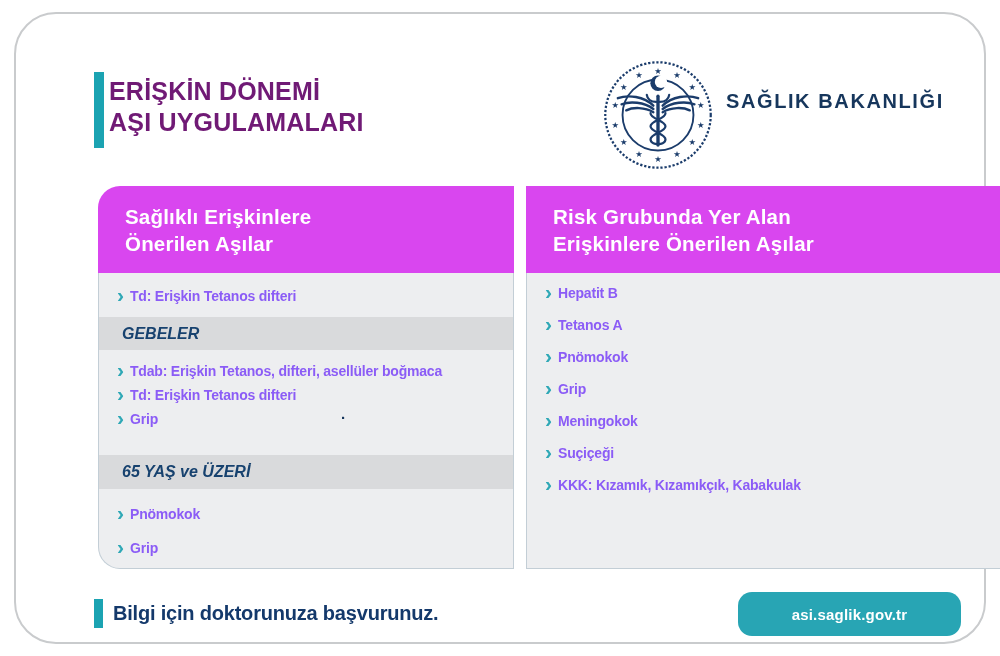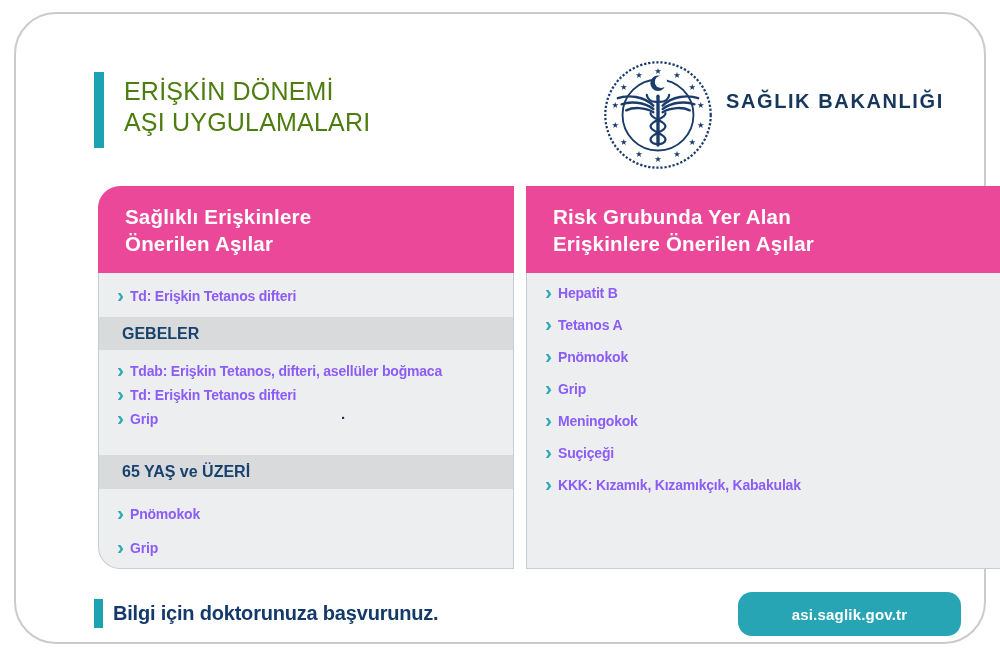--- a/index.html
+++ b/index.html
@@ -9,33 +9,33 @@
   }
   .card{
     position:absolute;left:14px;top:12px;width:968px;height:628px;
     border:2px solid #c9cbcd;border-radius:42px;background:#ffffff;
   }
   
   .title-bar{
     position:absolute;left:78px;top:58px;width:10px;height:76px;background:#1ba3b2;
   }
   .title{
-    position:absolute;left:108px;top:62px;
-    font-size:25px;font-weight:normal;line-height:31px;color:#4d7c0f;letter-spacing:0.2px;
+    position:absolute;left:93px;top:62px;
+    font-size:25px;font-weight:bold;line-height:31px;color:#701a75;letter-spacing:0.2px;
   }
   .ministry-text{position:absolute;left:710px;top:73px;white-space:nowrap;}
   .ministry-l1{font-size:19px;color:#3a6da5;letter-spacing:0.8px;}
   .ministry-l2{font-size:20px;font-weight:bold;color:#16365c;letter-spacing:1.6px;margin-top:3px;}
   .logo{position:absolute;left:586px;top:45px;width:112px;height:112px;}
   
   .col{position:absolute;top:172px;}
   .col-left{left:82px;width:416px;}
   .col-right{left:510px;width:494px;}
   .col-header{
-    height:87px;background:#ec4899;color:#ffffff;
+    height:87px;background:#d946ef;color:#ffffff;
     display:flex;flex-direction:column;justify-content:center;
     padding-left:27px;box-sizing:border-box;
     font-size:20.5px;font-weight:bold;line-height:27px;letter-spacing:0.2px;
   }
   .col-left .col-header{border-radius:22px 0 0 0;}
   .col-right .col-header{border-radius:0 22px 0 0;}
   .col-body{
     height:296px;background:#edeef0;box-sizing:border-box;
     border:1px solid #c3ced6;border-top:none;overflow:hidden;
   }
@@ -46,21 +46,21 @@
   .chev{
     color:#2fa8b6;font-size:21px;font-weight:bold;line-height:1;
     margin-right:6px;position:relative;top:-2px;flex:0 0 auto;
   }
   .vtext{
     color:#8b5cf6;font-size:14px;font-weight:bold;letter-spacing:-0.2px;white-space:nowrap;
   }
   .vrow.band{
     height:33px;background:#d9dadc;padding-left:23px;
   }
-  .vrow.band .vtext{font-size:16px;letter-spacing:0;color:#17426f;}
+  .vrow.band .vtext{font-size:16px;letter-spacing:0;color:#17426f;font-style:italic;}
   
   .col-left .r0{margin-top:12px;}
   .col-left .r1{margin-top:10px;}
   .col-left .r2{margin-top:10px;}
   .col-left .r3{margin-top:2px;}
   .col-left .r4{margin-top:2px;}
   .col-left .r5{margin-top:25px;height:34px;}
   .col-left .r6{margin-top:14px;}
   .col-left .r7{margin-top:12px;}
   

